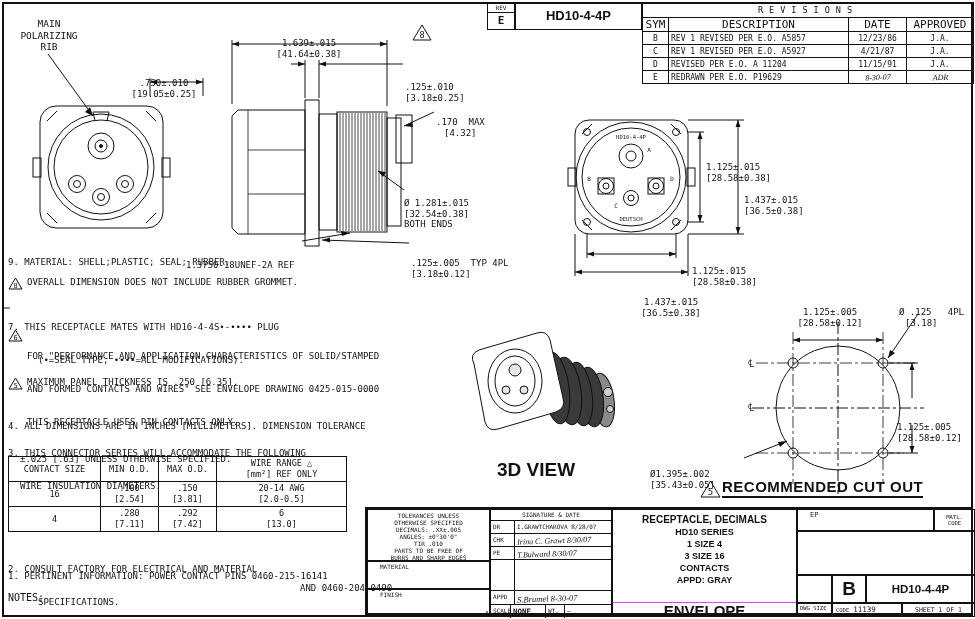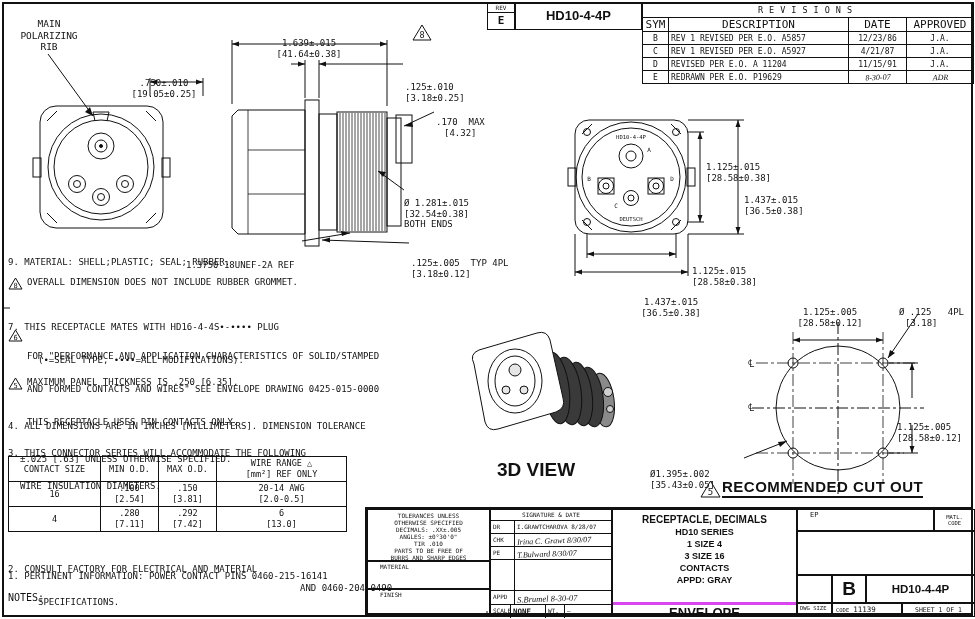--- a/index.html
+++ b/index.html
@@ -43,23 +43,23 @@
   .tblock { position:absolute; left:365px; top:507px; width:608px; height:108px; border:2px solid #111; }
   .cell { position:absolute; border:1px solid #111; }
   .tinylbl { position:absolute; left:12px; top:1px; font-size:6px; }
   .tol { font-size:6px; line-height:7px; text-align:center; padding-top:2px; }
   .sigrow { position:absolute; left:0; width:122px; display:flex; border-top:1px solid #111; }
   .sigrow .sl { width:24px; border-right:1px solid #111; font-size:6px; padding:2px 1px 0 2px; }
   .sigrow .sv { flex:1; font-size:6px; padding-top:2px; padding-left:2px; overflow:hidden; white-space:nowrap; }
   .titlelines { text-align:center; font-family:"Liberation Sans", sans-serif; font-weight:bold; }
   .titlelines .t1 { font-size:10px; margin-top:4px; }
   .titlelines .tn { font-size:9px; margin-top:2px; }
-  .env { position:absolute; left:0; top:92px; width:100%; height:16px; border-top:3px solid #d946ef;
+  .env { position:absolute; left:0; top:92px; width:100%; height:16px; border-top:1px solid #d946ef;
          text-align:center; font-family:"Liberation Sans", sans-serif; font-weight:bold;
-         font-size:13px; line-height:15px; }
+         font-size:15px; line-height:15px; }
   .bigB { font-family:"Liberation Sans", sans-serif; font-weight:bold; font-size:19px;
           text-align:center; line-height:26px; }
   .pn2 { font-family:"Liberation Sans", sans-serif; font-weight:bold; font-size:11.5px;
          text-align:center; line-height:26px; }
   .mini { font-size:5.5px; line-height:6px; }
   .clsym { position:absolute; font-size:11px; }
 </style>
 </head>
 <body>
 

